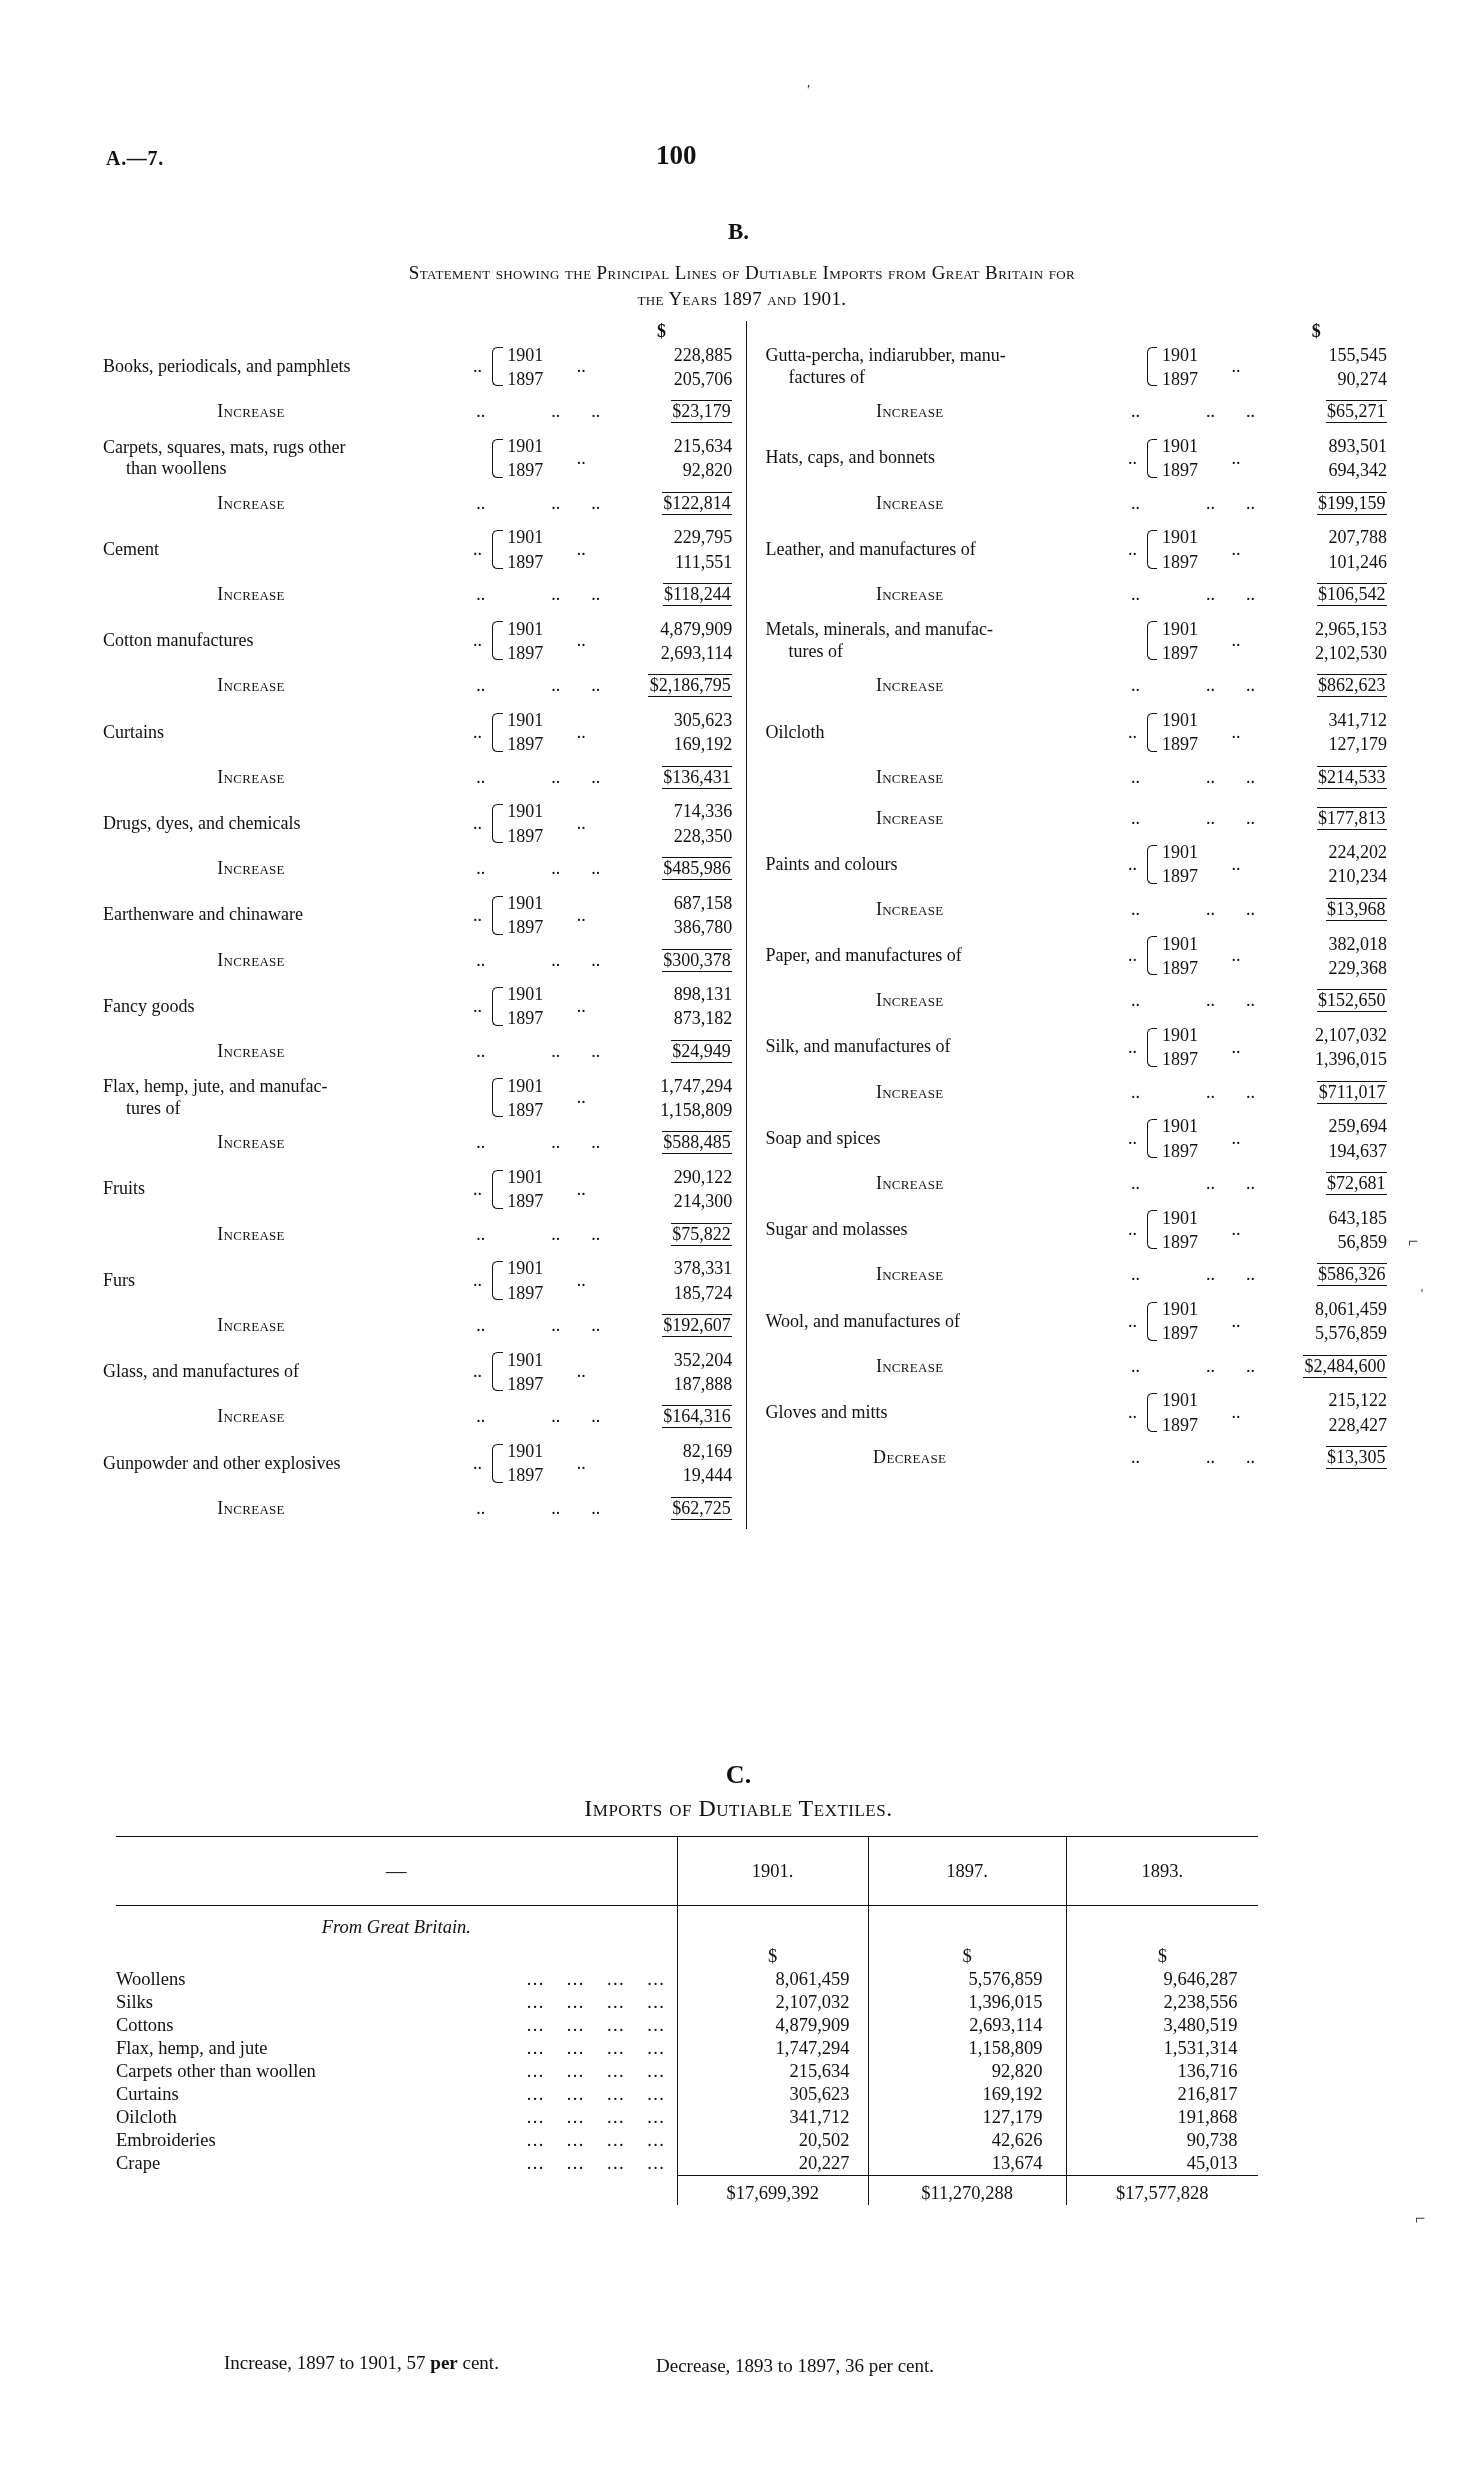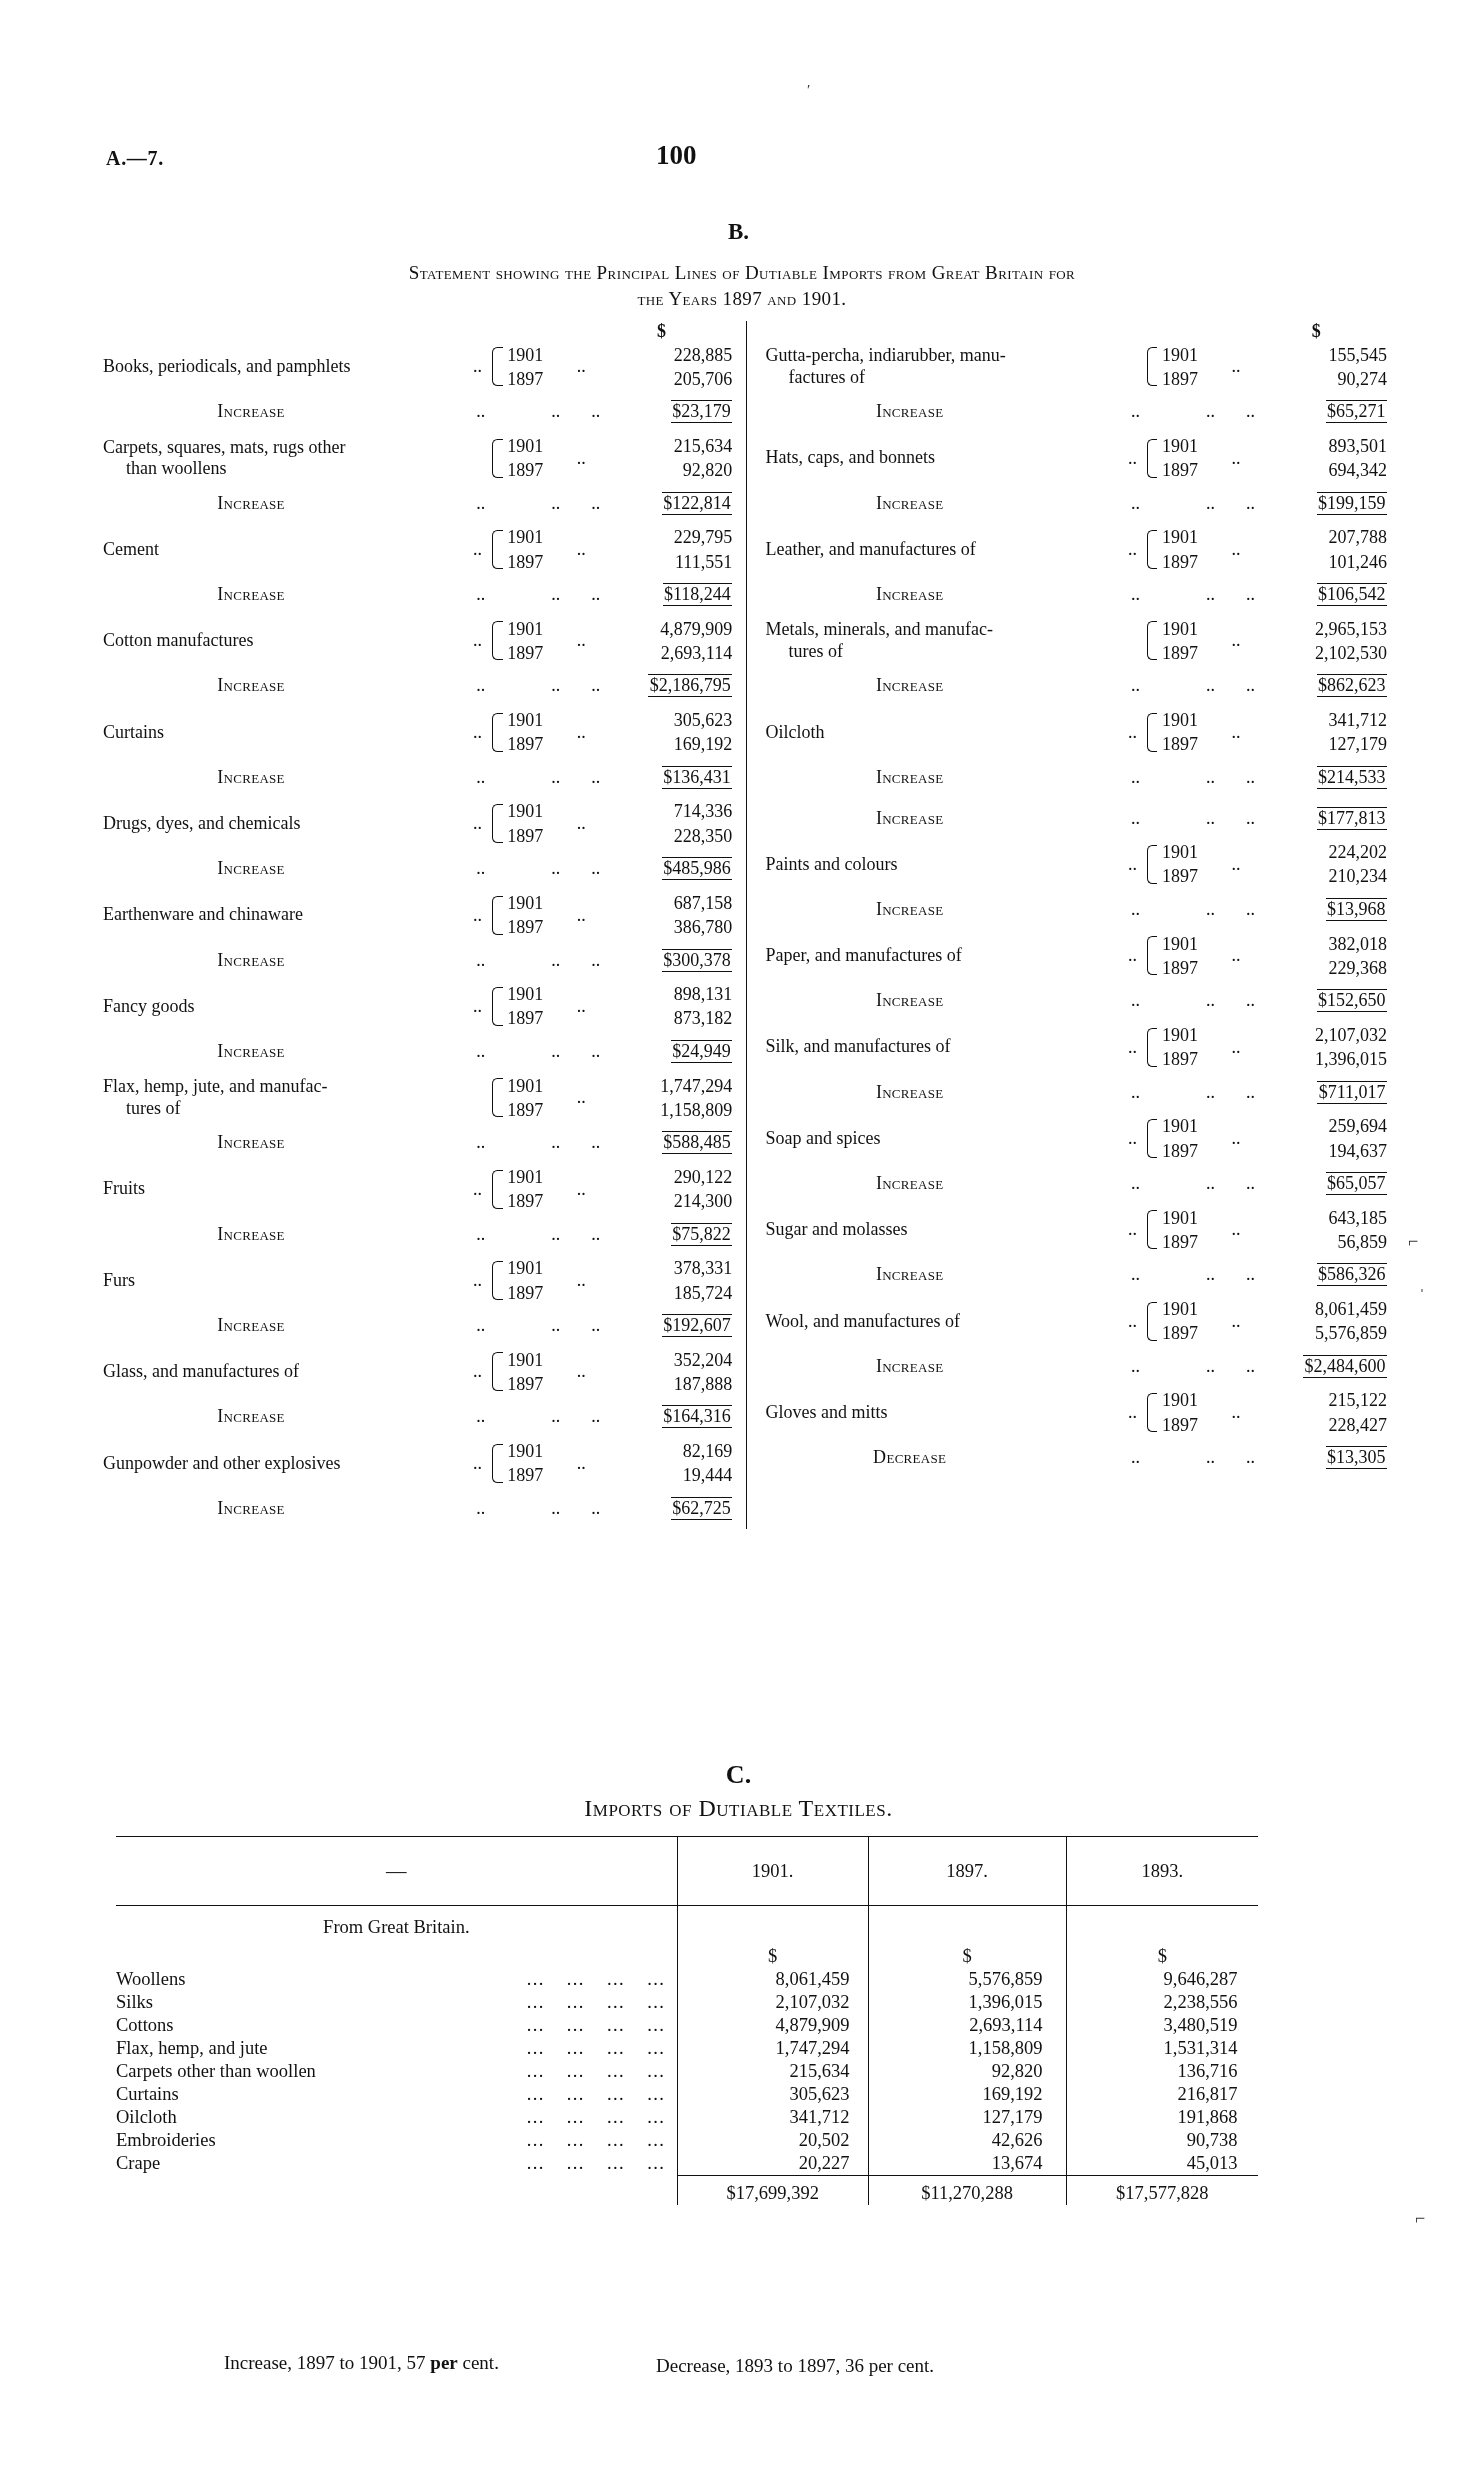--- a/index.html
+++ b/index.html
@@ -89,21 +89,21 @@
   }
   table.ct { width:100%; border-collapse:collapse; }
   table.ct td, table.ct th { font-size:18.5px; font-weight:normal; }
   .ct-head td {
     border-top:1.4px solid #111; border-bottom:1.4px solid #111;
     height:66px; text-align:center; vertical-align:middle;
   }
   .ct-head td.dash { font-size:20.5px; }
   .vline { border-left:1.4px solid #111; }
   .fromgb {
-    text-align:center; font-size:20.5px;
+    text-align:center; font-style:italic; font-size:20.5px;
     padding:11px 0 6.8px 0;
   }
   .dollarline td { text-align:center; font-weight:bold; font-size:17px; padding-bottom:1.4px;}
   .row-name { white-space:nowrap; font-size:20px; padding:0.7px 0;margin-left:8px; }
   .row-dots { text-align:center; font-size:18.5px; letter-spacing:1.4px; color:#111; }
   .num { text-align:right; padding-right:18px; font-size:20px; white-space:nowrap; }
   .num.c2 { padding-right:23px; }
   .num.c3 { padding-right:20.5px; }
   .totals td { padding-top:6.8px; font-size:20px; text-align:center; }
   .totals td.t { border-top:1.4px solid #111; }
@@ -609,21 +609,21 @@
                 <td class="c-vals">
                   <div>259,694</div>
                   <div>194,637</div>
                 </td>
               </tr>
               <tr class="inc-row">
                 <td class="inc-label" style="text-align:center">Increase</td>
                 <td class="inc-dots">..</td>
                 <td class="inc-dots" colspan="2">..</td>
                 <td class="inc-dots">..</td>
-                <td class="inc-val"><u>$65,057</u></td>
+                <td class="inc-val"><u>$72,681</u></td>
               </tr>
               <tr>
                 <td class="c-label twoline">Sugar and molasses</td>
                 <td class="c-dots">..</td>
                 <td class="c-brace"><span class="brace"></span></td>
                 <td class="c-years">
                   <div>1901</div>
                   <div>1897</div>
                 </td>
                 <td class="c-mid">..</td>

